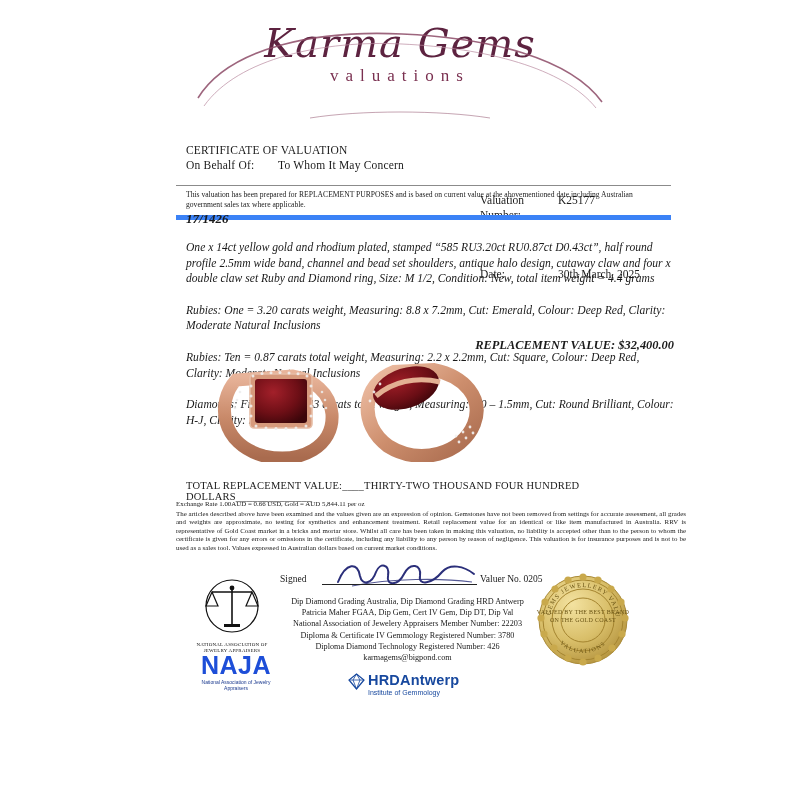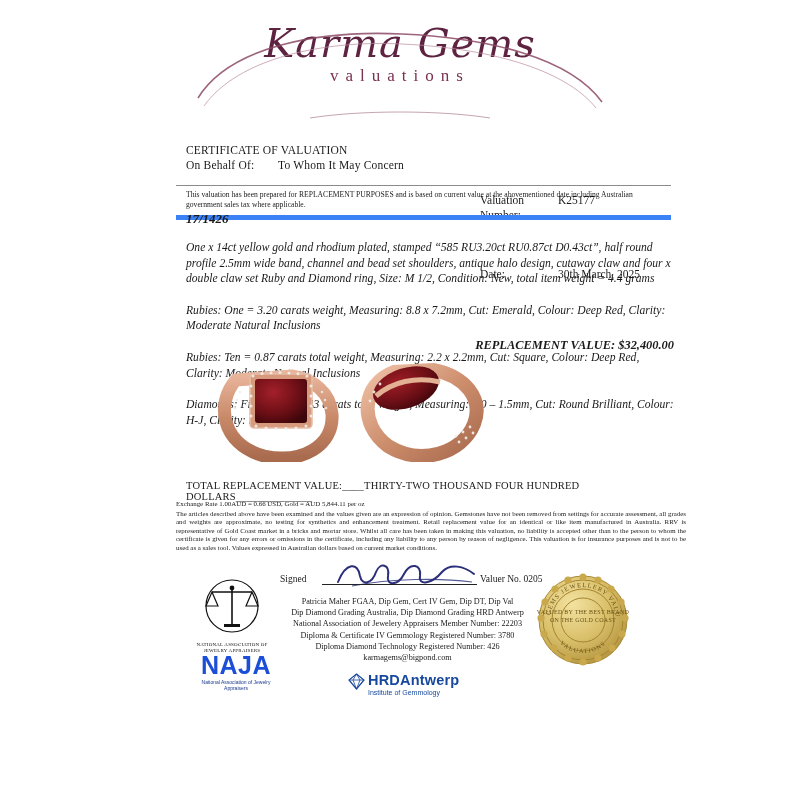--- a/index.html
+++ b/index.html
@@ -381,22 +381,22 @@
     <span class="sign-label">Signed</span>
     <svg class="sign-scribble" viewBox="0 0 150 28">
       <path d="M6 22 C 14 2, 26 2, 28 16 C 30 26, 40 24, 44 12 C 48 2, 58 4, 56 16 C 54 26, 66 26, 72 14 C 78 2, 90 4, 88 16 C 86 26, 100 24, 110 12 C 118 3, 132 6, 142 14" fill="none" stroke="#2b2f7a" stroke-width="2" stroke-linecap="round"></path>
       <path d="M20 26 C 60 18, 110 18, 140 22" fill="none" stroke="#2b2f7a" stroke-width="1.2" opacity=".8"></path>
     </svg>
     <div class="sign-line"></div>
     <span class="valuer">Valuer No. 0205</span>
   </div>
 
   <div class="creds">
+    <div>Dip Diamond Grading Australia, Dip Diamond Grading HRD Antwerp</div>
     <div>Patricia Maher FGAA, Dip Gem, Cert IV Gem, Dip DT, Dip Val</div>
-    <div>Dip Diamond Grading Australia, Dip Diamond Grading HRD Antwerp</div>
     <div>National Association of Jewelery Appraisers Member Number: 22203</div>
     <div>Diploma &amp; Certificate IV Gemmology Registered Number: 3780</div>
     <div>Diploma Diamond Technology Registered Number: 426</div>
     <div>karmagems@bigpond.com</div>
   </div>
 
   <div class="naja-seal">
     <svg width="72" height="58" viewBox="0 0 72 58">
       <circle cx="36" cy="28" r="26" fill="#fff" stroke="#111" stroke-width="1.2"></circle>
       <line x1="36" y1="10" x2="36" y2="46" stroke="#111" stroke-width="1.6"></line>

